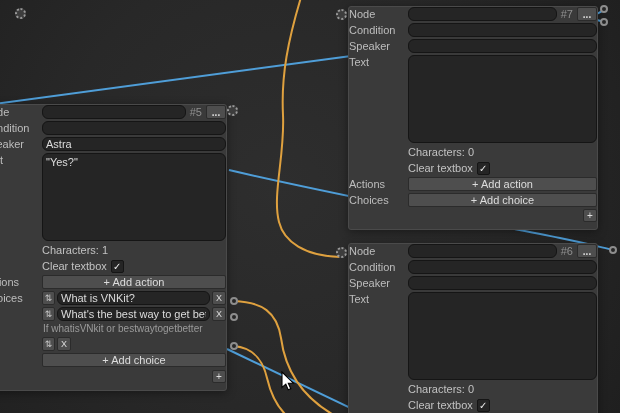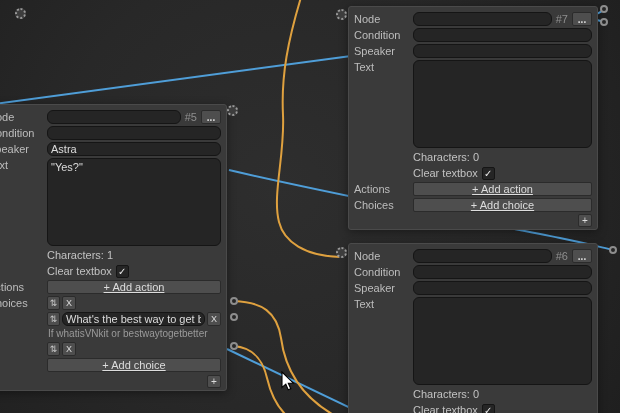--- a/index.html
+++ b/index.html
@@ -8,39 +8,39 @@
     background:radial-gradient(circle at 45% 45%, #2e2e2e 0%, #282828 55%, #1f1f1f 100%);
     font-family:"Liberation Sans",sans-serif;
   }
   #wires{position:absolute;left:0;top:0;z-index:1;pointer-events:none;}
   .wire-blue{stroke:#4f9ed8;stroke-width:2;fill:none;}
   .wire-orange{stroke:#dfa13f;stroke-width:2;fill:none;}
 
   .panel{
     position:absolute;z-index:2;box-sizing:border-box;
     background:#3a3a3a;border:1px solid #4a4a4a;border-radius:3px;
-    padding:5px;box-shadow:0 2px 10px rgba(0,0,0,.4);overflow:hidden;
+    box-shadow:0 2px 10px rgba(0,0,0,.4);overflow:hidden;
   }
   .row{display:flex;align-items:center;height:14px;margin-bottom:2px;}
   .row.top{align-items:flex-start;height:auto;}
   .lbl{width:59px;flex:none;font-size:11px;color:#bdbdbd;white-space:nowrap;overflow:hidden;line-height:14px;}
   .fld{
     flex:1;min-width:0;box-sizing:border-box;height:14px;
     background:#252525;border:1px solid #151515;border-radius:6px;
     color:#dcdcdc;font:11px "Liberation Sans",sans-serif;padding:0 3px;
   }
   textarea.fld{height:88px;resize:none;padding:2px 3px;line-height:13px;}
   .num{flex:none;color:#8f8f8f;font-size:11px;margin:0 4px;}
   .menu-btn{
     flex:none;width:20px;height:14px;background:#4e4e4e;border:1px solid #2b2b2b;
     border-radius:2px;color:#ddd;font:bold 10px "Liberation Sans",sans-serif;line-height:9px;padding:0;cursor:pointer;
   }
   .btn{
     flex:1;height:14px;background:#4e4e4e;border:1px solid #2b2b2b;border-radius:2px;
-    color:#ddd;font:11px "Liberation Sans",sans-serif;line-height:12px;padding:0;cursor:pointer;text-decoration:underline;
+    color:#ddd;font:11px "Liberation Sans",sans-serif;line-height:12px;padding:0;cursor:pointer;
   }
   .meta{margin-left:59px;display:flex;align-items:center;gap:4px;height:14px;margin-bottom:2px;font-size:11px;color:#c2c2c2;}
   .chk{
     width:13px;height:13px;box-sizing:border-box;background:#252525;border:1px solid #151515;
     border-radius:2px;color:#eaeaea;font-size:10px;line-height:11px;text-align:center;cursor:pointer;
   }
   .choices-col{flex:1;min-width:0;display:flex;flex-direction:column;}
   .choice-row{display:flex;gap:2px;height:14px;margin-bottom:2px;}
   .handle-btn{
     flex:none;width:13px;height:14px;background:#4e4e4e;border:1px solid #2b2b2b;border-radius:2px;
@@ -110,20 +110,21 @@
     </div>
     <div class="row">
       <span class="lbl">Actions</span>
       <button class="btn">+ Add action</button>
     </div>
     <div class="row top">
       <span class="lbl">Choices</span>
       <div class="choices-col">
         <div class="choice-row">
           <button class="handle-btn">⇅</button>
+          <input class="fld" value="What is VNKit?" style="">
           <button class="x-btn">X</button>
         </div>
         <div class="choice-row">
           <button class="handle-btn">⇅</button>
           <input class="fld" value="What's the best way to get better a" style="">
           <button class="x-btn">X</button>
         </div>
         <div class="note">If whatisVNkit or bestwaytogetbetter</div>
         <div class="choice-row">
           <button class="handle-btn">⇅</button>

